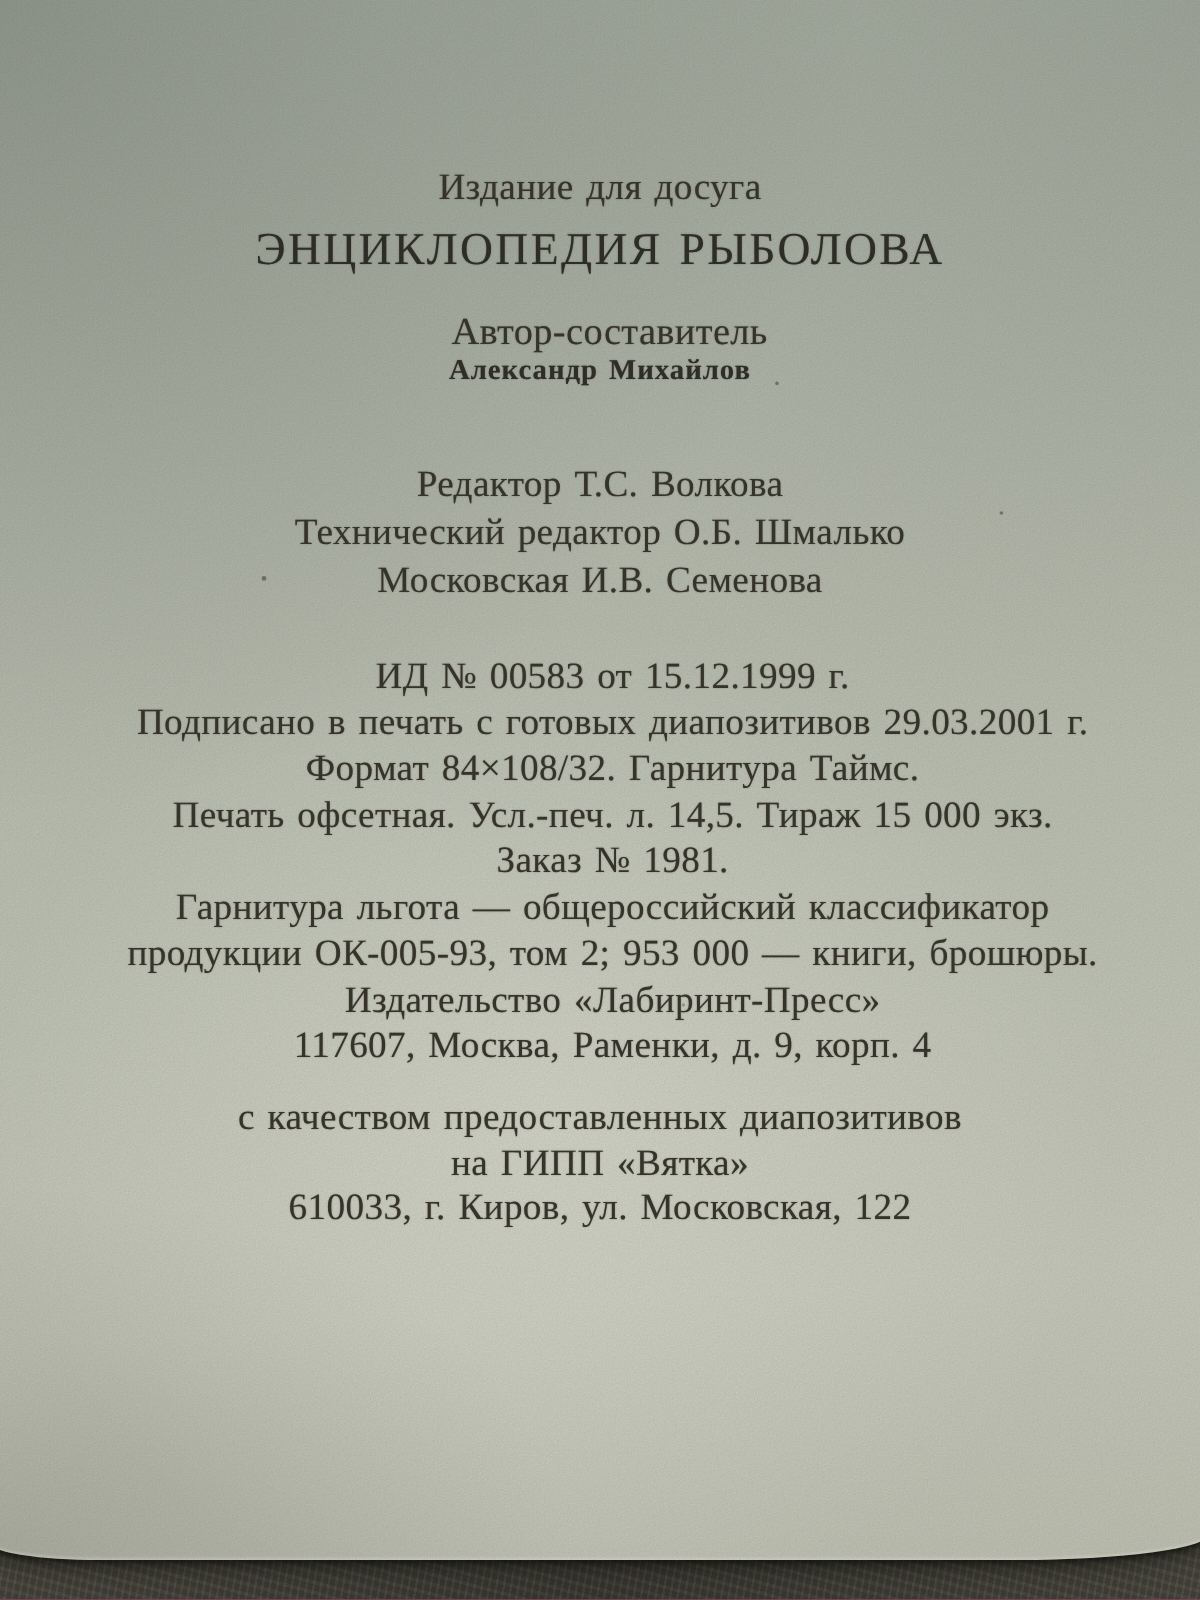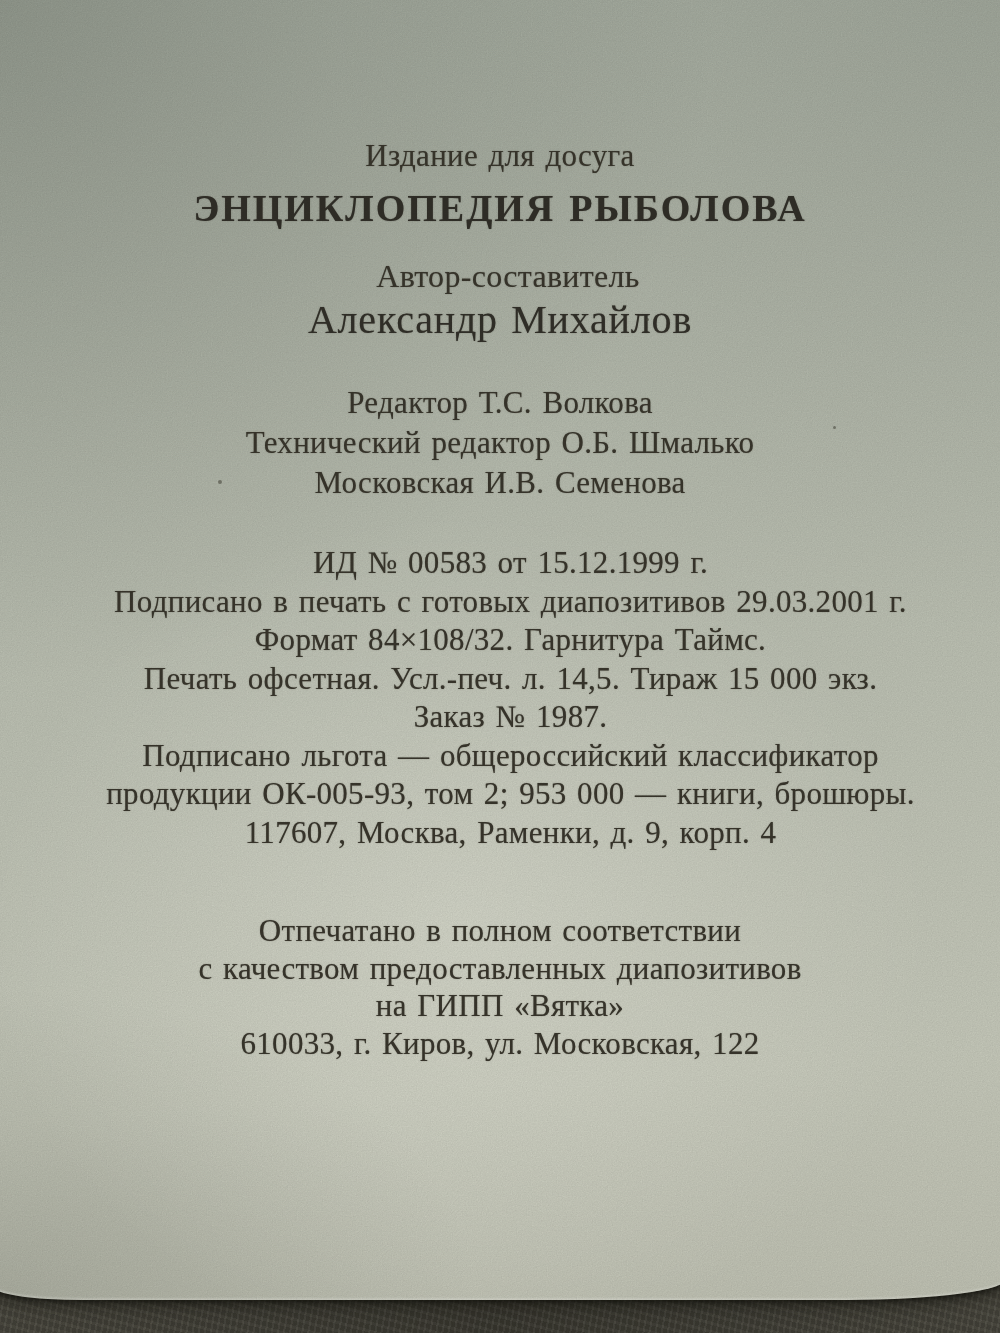--- a/index.html
+++ b/index.html
@@ -54,30 +54,30 @@
     word-spacing: 2.5px;
     text-shadow: 0 0 1.2px rgba(59,56,46,0.55);
   }
   .line { white-space: nowrap; }
   .edition-note {
     position: absolute; left: 0; right: 0; top: 138px;
     font-size: 31px;
   }
   .book-title {
     position: absolute; left: 0; right: 0; top: 186px;
-    font-size: 38px; font-weight: bold; letter-spacing: 2px;
+    font-size: 38px; font-weight: normal; letter-spacing: 2px;
     color: #33312a;
   }
   .compiler-label {
     position: absolute; left: 16px; right: 0; top: 258px;
     font-size: 32px;
   }
   .compiler-name {
     position: absolute; left: 0; right: 0; top: 296px;
-    font-size: 40px; font-weight: normal; letter-spacing: 0.8px;
+    font-size: 24px; font-weight: bold; letter-spacing: 0.8px;
     color: #34322b;
   }
   .staff-block {
     position: absolute; left: 0; right: 0; top: 383px;
     font-size: 31px; line-height: 40px; text-align: center;
   }
   .imprint-block {
     position: absolute; left: 0; right: 0; top: 544px;
     font-size: 31px; line-height: 38.5px; padding-left: 21px;
   }
@@ -119,28 +119,28 @@
       <div class="line">Редактор Т.С. Волкова</div>
       <div class="line">Технический редактор О.Б. Шмалько</div>
       <div class="line">Московская И.В. Семенова</div>
     </div>
 
     <div class="imprint-block">
       <div class="line">ИД № 00583 от 15.12.1999 г.</div>
       <div class="line">Подписано в печать с готовых диапозитивов 29.03.2001 г.</div>
       <div class="line">Формат&nbsp;84×108/32. Гарнитура Таймс.</div>
       <div class="line">Печать офсетная. Усл.-печ. л. 14,5. Тираж 15 000 экз.</div>
-      <div class="line">Заказ № 1987.</div>
-      <div class="line">Подписано льгота — общероссийский классификатор</div>
+      <div class="line">Заказ № 1981.</div>
+      <div class="line">Гарнитура льгота — общероссийский классификатор</div>
       <div class="line">продукции ОК-005-93, том 2; 953 000 — книги, брошюры.</div>
+      <div class="line">Издательство «Лабиринт-Пресс»</div>
       <div class="line">117607, Москва, Раменки, д. 9, корп. 4</div>
     </div>
 
     <div class="printing-block">
-      <div class="line">Отпечатано в полном соответствии</div>
       <div class="line">с качеством предоставленных диапозитивов</div>
       <div class="line">на ГИПП «Вятка»</div>
       <div class="line">610033, г. Киров, ул. Московская, 122</div>
     </div>
 
   </div>
 
   <div class="speck" style="left:218px; top:480px; width:4px; height:4px;"></div>
   <div class="speck" style="left:646px; top:318px; width:3px; height:3px;"></div>
   <div class="speck" style="left:833px; top:426px; width:3px; height:3px;"></div>

